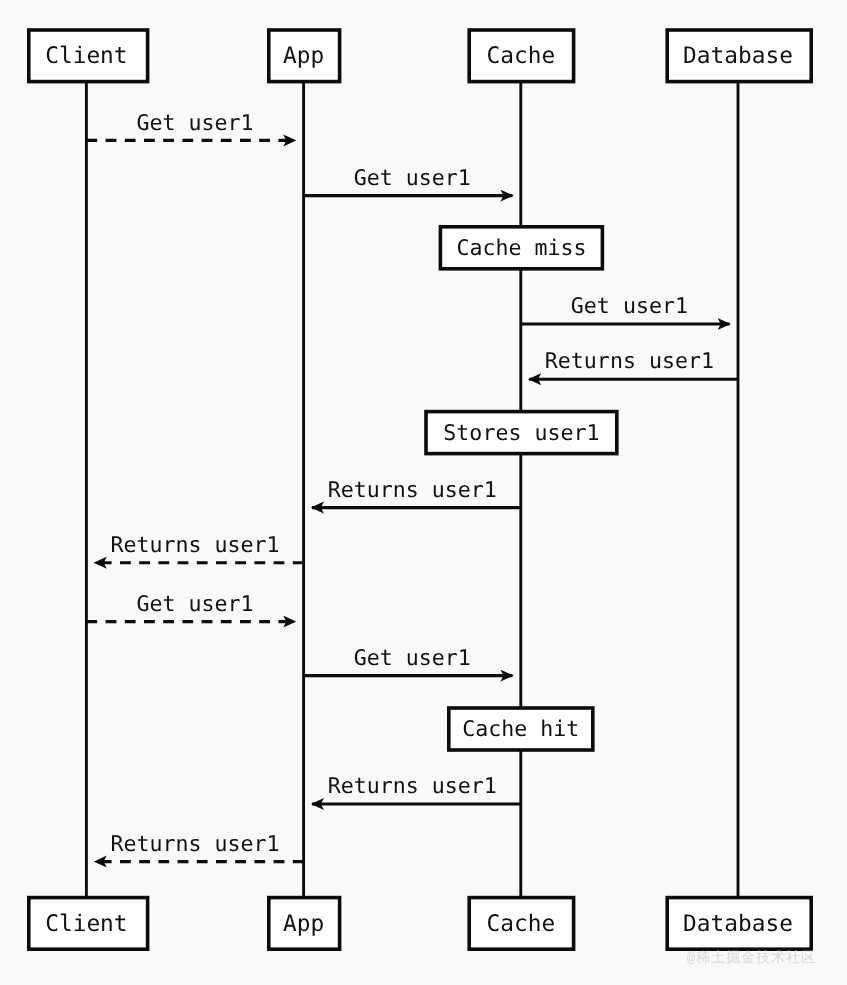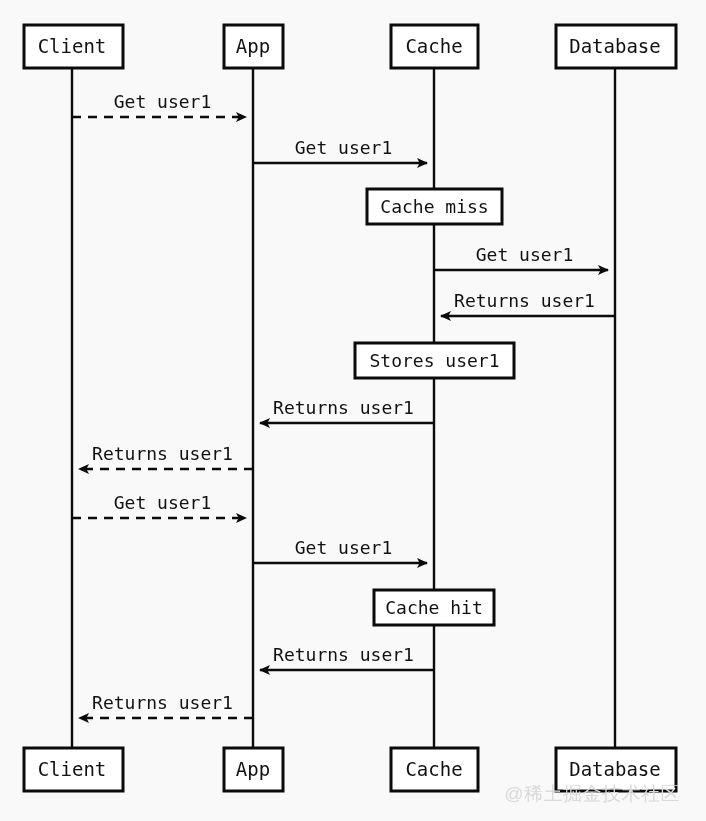--- a/index.html
+++ b/index.html
@@ -64,22 +64,22 @@
   .mlabel {
     font-family: "DejaVu Sans Mono", "Liberation Mono", monospace;
     font-size: 18px;
     fill: #111111;
     text-anchor: middle;
   }
   .watermark {
     position: absolute;
     right: 26px;
     bottom: 14px;
-    font-family: Liberation Sans, sans-serif;
-    font-size: 19px;
+    font-family: Liberation Mono, monospace;
+    font-size: 12px;
     color: #d9d9d9;
     letter-spacing: 0.5px;
     user-select: none;
     white-space: nowrap;
   }
 </style>
 </head>
 <body>
 
 <div id="canvas">

